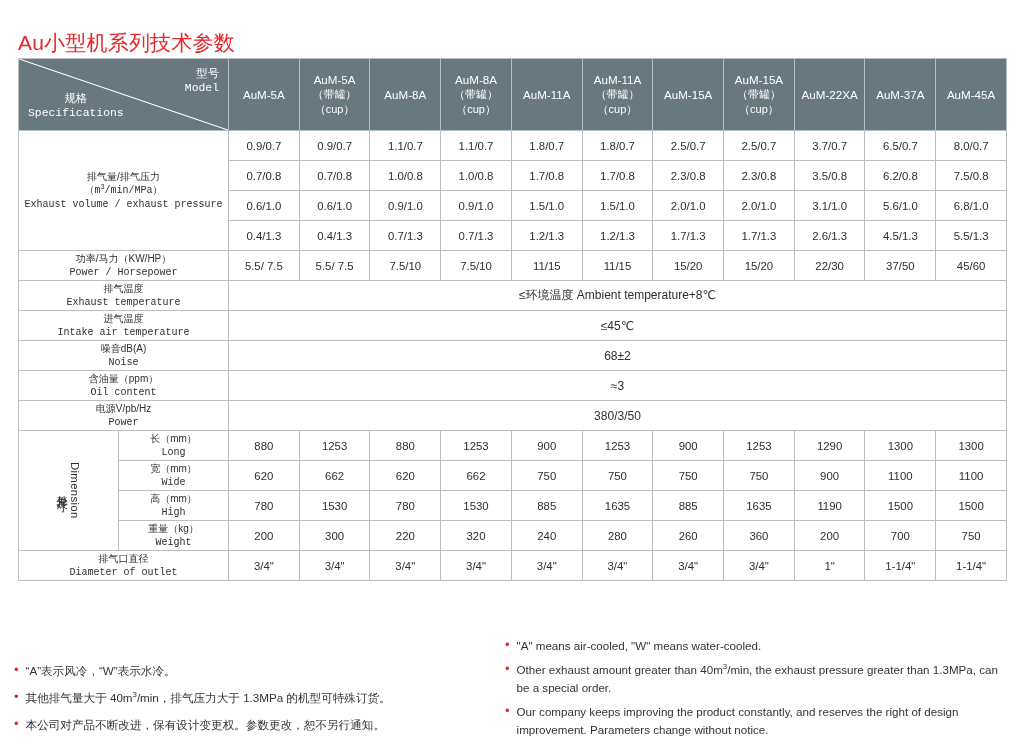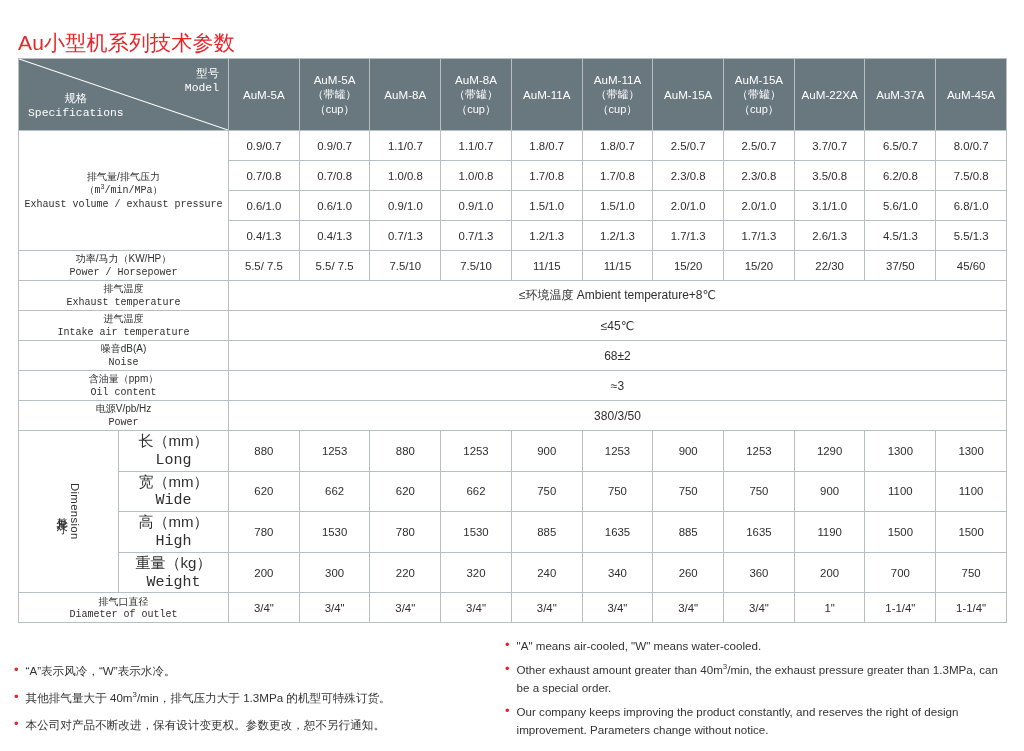--- a/index.html
+++ b/index.html
@@ -102,21 +102,21 @@
     line-height: 1;
   }
   .dim-en-vert {
     writing-mode: vertical-rl;
     font-size: 11.4px;
     letter-spacing: .3px;
   }
   .dim-sub {
     text-align: center;
     line-height: 1.32;
-    font-size: 15px;
+    font-size: 10px;
     padding: 4px 0;
   }
 
   
   .notes { position: absolute; font-size: 11.6px; color: #333; line-height: 1.55; }
   .notes-cn { left: 14px; top: 662px; width: 480px; }
   .notes-en { left: 505px; top: 637px; width: 505px; }
   .note-item {
     display: flex; align-items: flex-start; gap: 7px; margin-bottom: 9px;
   }
@@ -385,21 +385,21 @@
           <tr>
             <td class="dim-sub">
               <span class="lbl-cn">重量（kg）</span>
               <span class="lbl-en">Weight</span>
             </td>
             <td class="val">200</td>
             <td class="val">300</td>
             <td class="val">220</td>
             <td class="val">320</td>
             <td class="val">240</td>
-            <td class="val">340</td>
+            <td class="val">280</td>
             <td class="val">260</td>
             <td class="val">360</td>
             <td class="val">200</td>
             <td class="val">700</td>
             <td class="val">750</td>
           </tr>
           <tr>
             <td class="rowlabel center2" colspan="3">
               <span class="lbl-cn">排气口直径</span>
               <span class="lbl-en">Diameter of outlet</span>

